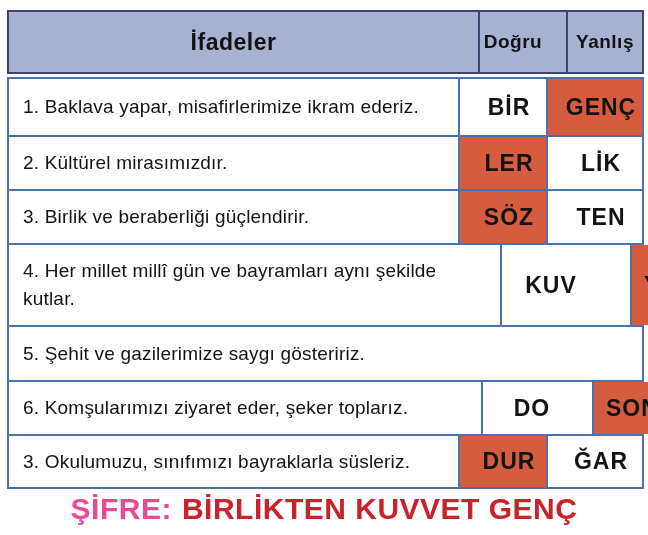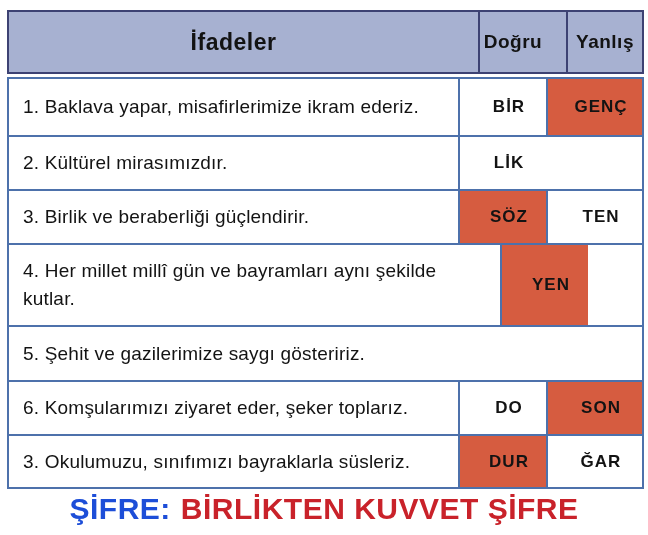--- a/index.html
+++ b/index.html
@@ -45,80 +45,82 @@
     display:flex;align-items:center;box-sizing:border-box;
     min-height:100%;
   }
   .td.stmt{
     justify-content:flex-start;
     padding:6px 8px 6px 14px;
     font-size:19px;line-height:1.45;letter-spacing:.2px;
   }
   .td.ans{
     justify-content:center;
-    font-weight:bold;font-size:17px;letter-spacing:1px;
+    font-weight:bold;font-size:23px;letter-spacing:1px;
     border-left:2px solid var(--row-border);
     padding-left:12px;
   }
   .td.ans.hl{background:var(--hl);}
   
   .tr:nth-child(1){min-height:60px;}
   .tr:nth-child(2){min-height:54px;}
   .tr:nth-child(3){min-height:54px;}
   .tr:nth-child(4){min-height:82px;gap:42px;}
   .tr:nth-child(5){min-height:55px;}
-  .tr:nth-child(6){min-height:54px;}
+  .tr:nth-child(6){min-height:54px;gap:23px;}
   .tr:nth-child(7){min-height:53px;}
   .cipher{
     position:absolute;left:0;top:492px;width:648px;
     text-align:center;white-space:nowrap;
     font-weight:bold;font-size:30px;letter-spacing:.5px;
   }
-  .cipher .label{color:#1d4ed8;margin-right:10px;}
+  .cipher .label{color:#ec4899;margin-right:10px;}
   .cipher .answer{color:var(--cipher-red);}
 </style>
 </head>
 <body>
 
 <div class="table">
   <div class="thead">
     <div class="th stmt-h">İfadeler</div>
     <div class="th small-h">Doğru</div>
     <div class="th small-h">Yanlış</div>
   </div>
   <div class="tbody">
     <div class="tr">
       <div class="td stmt">1. Baklava yapar, misafirlerimize ikram ederiz.</div>
       <div class="td ans c-dogru">BİR</div>
       <div class="td ans c-yanlis hl">GENÇ</div>
     </div>
     <div class="tr">
       <div class="td stmt">2. Kültürel mirasımızdır.</div>
+      <div class="td ans c-dogru hl">LER</div>
       <div class="td ans c-yanlis">LİK</div>
     </div>
     <div class="tr">
       <div class="td stmt">3. Birlik ve beraberliği güçlendirir.</div>
       <div class="td ans c-dogru hl">SÖZ</div>
       <div class="td ans c-yanlis">TEN</div>
     </div>
     <div class="tr">
       <div class="td stmt">4. Her millet millî gün ve bayramları aynı şekilde kutlar.</div>
+      <div class="td ans c-dogru">KUV</div>
       <div class="td ans c-yanlis hl">YEN</div>
     </div>
     <div class="tr">
       <div class="td stmt">5. Şehit ve gazilerimize saygı gösteririz.</div>
     </div>
     <div class="tr">
       <div class="td stmt">6. Komşularımızı ziyaret eder, şeker toplarız.</div>
       <div class="td ans c-dogru">DO</div>
       <div class="td ans c-yanlis hl">SON</div>
     </div>
     <div class="tr">
       <div class="td stmt">3. Okulumuzu, sınıfımızı bayraklarla süsleriz.</div>
       <div class="td ans c-dogru hl">DUR</div>
       <div class="td ans c-yanlis">ĞAR</div>
     </div>
   </div>
 </div>
 
 <div class="cipher">
-  <span class="label">ŞİFRE:</span><span class="answer">BİRLİKTEN KUVVET ŞİFRE</span>
+  <span class="label">ŞİFRE:</span><span class="answer">BİRLİKTEN KUVVET GENÇ</span>
 </div>
 
 </body></html>

